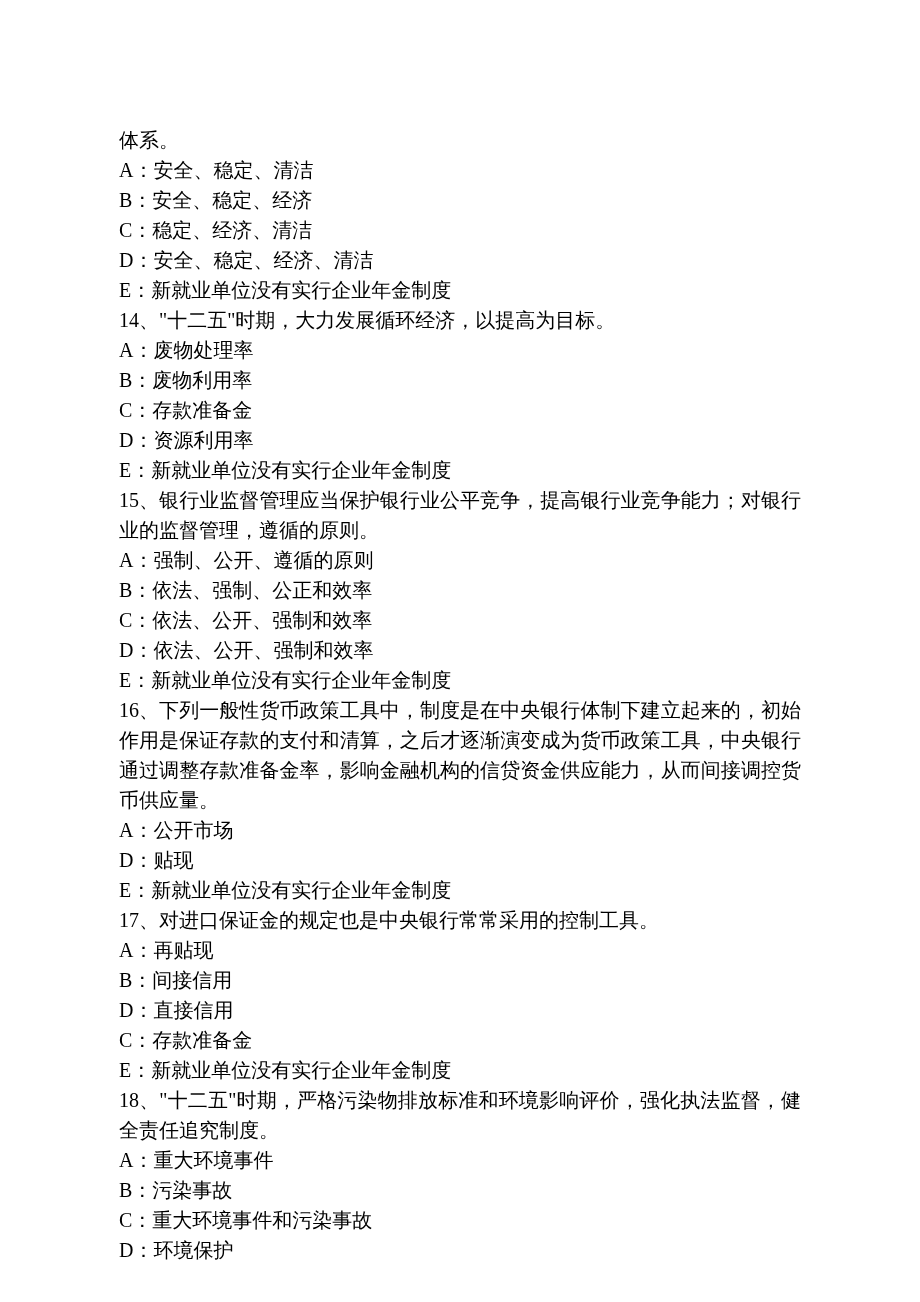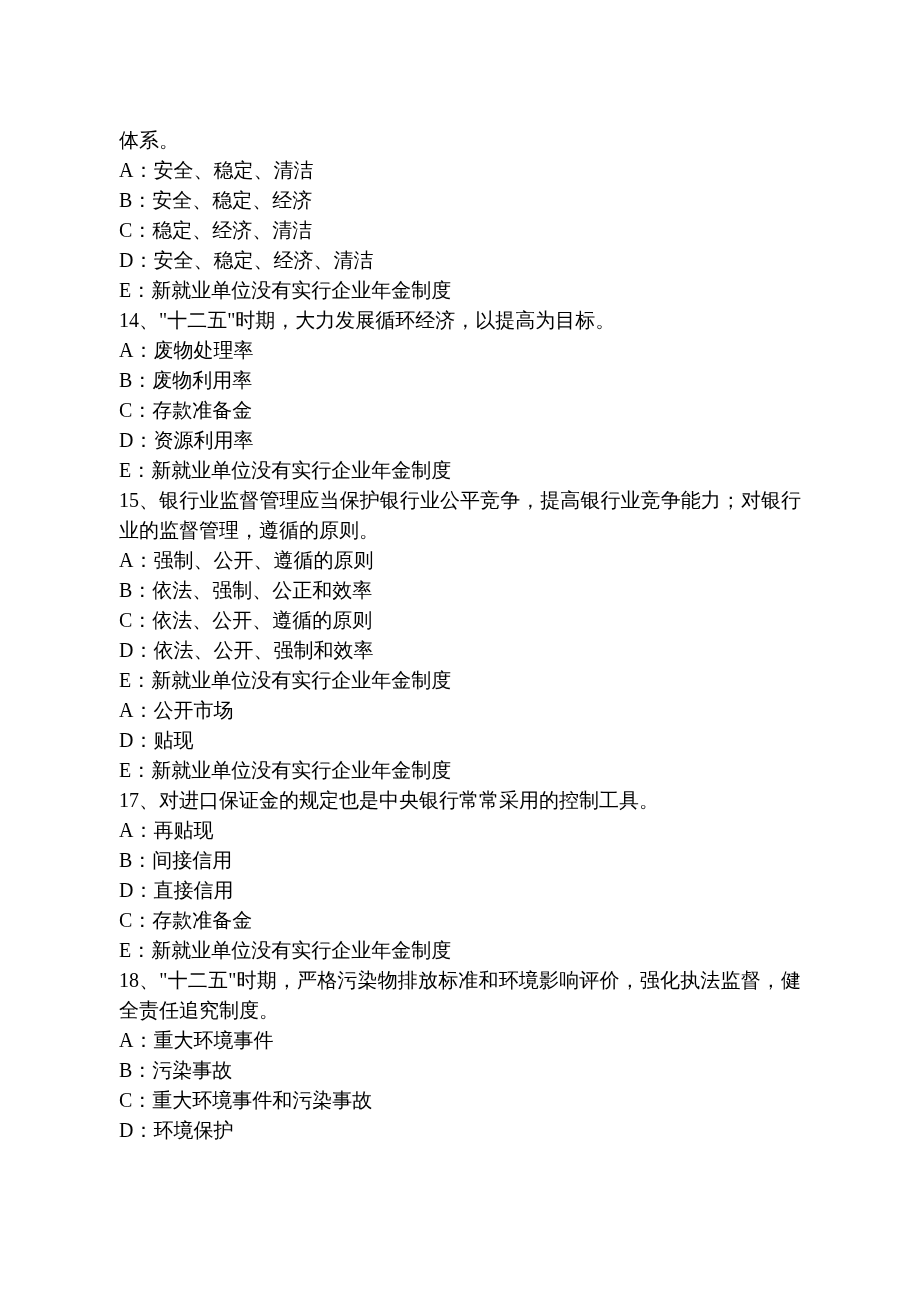--- a/index.html
+++ b/index.html
@@ -34,23 +34,24 @@
   <span class="line">E：新就业单位没有实行企业年金制度</span>
   <span class="line">14、"十二五"时期，大力发展循环经济，以提高为目标。</span>
   <span class="line">A：废物处理率</span>
   <span class="line">B：废物利用率</span>
   <span class="line">C：存款准备金</span>
   <span class="line">D：资源利用率</span>
   <span class="line">E：新就业单位没有实行企业年金制度</span>
   <span class="line">15、银行业监督管理应当保护银行业公平竞争，提高银行业竞争能力；对银行业的监督管理，遵循的原则。</span>
   <span class="line">A：强制、公开、遵循的原则</span>
   <span class="line">B：依法、强制、公正和效率</span>
-  <span class="line">C：依法、公开、遵循的原则</span>
+  <span class="line">C：依法、公开、强制和效率</span>
   <span class="line">D：依法、公开、强制和效率</span>
   <span class="line">E：新就业单位没有实行企业年金制度</span>
+  <span class="line">16、下列一般性货币政策工具中，制度是在中央银行体制下建立起来的，初始作用是保证存款的支付和清算，之后才逐渐演变成为货币政策工具，中央银行通过调整存款准备金率，影响金融机构的信贷资金供应能力，从而间接调控货币供应量。</span>
   <span class="line">A：公开市场</span>
   <span class="line">D：贴现</span>
   <span class="line">E：新就业单位没有实行企业年金制度</span>
   <span class="line">17、对进口保证金的规定也是中央银行常常采用的控制工具。</span>
   <span class="line">A：再贴现</span>
   <span class="line">B：间接信用</span>
   <span class="line">D：直接信用</span>
   <span class="line">C：存款准备金</span>
   <span class="line">E：新就业单位没有实行企业年金制度</span>
   <span class="line">18、"十二五"时期，严格污染物排放标准和环境影响评价，强化执法监督，健全责任追究制度。</span>

